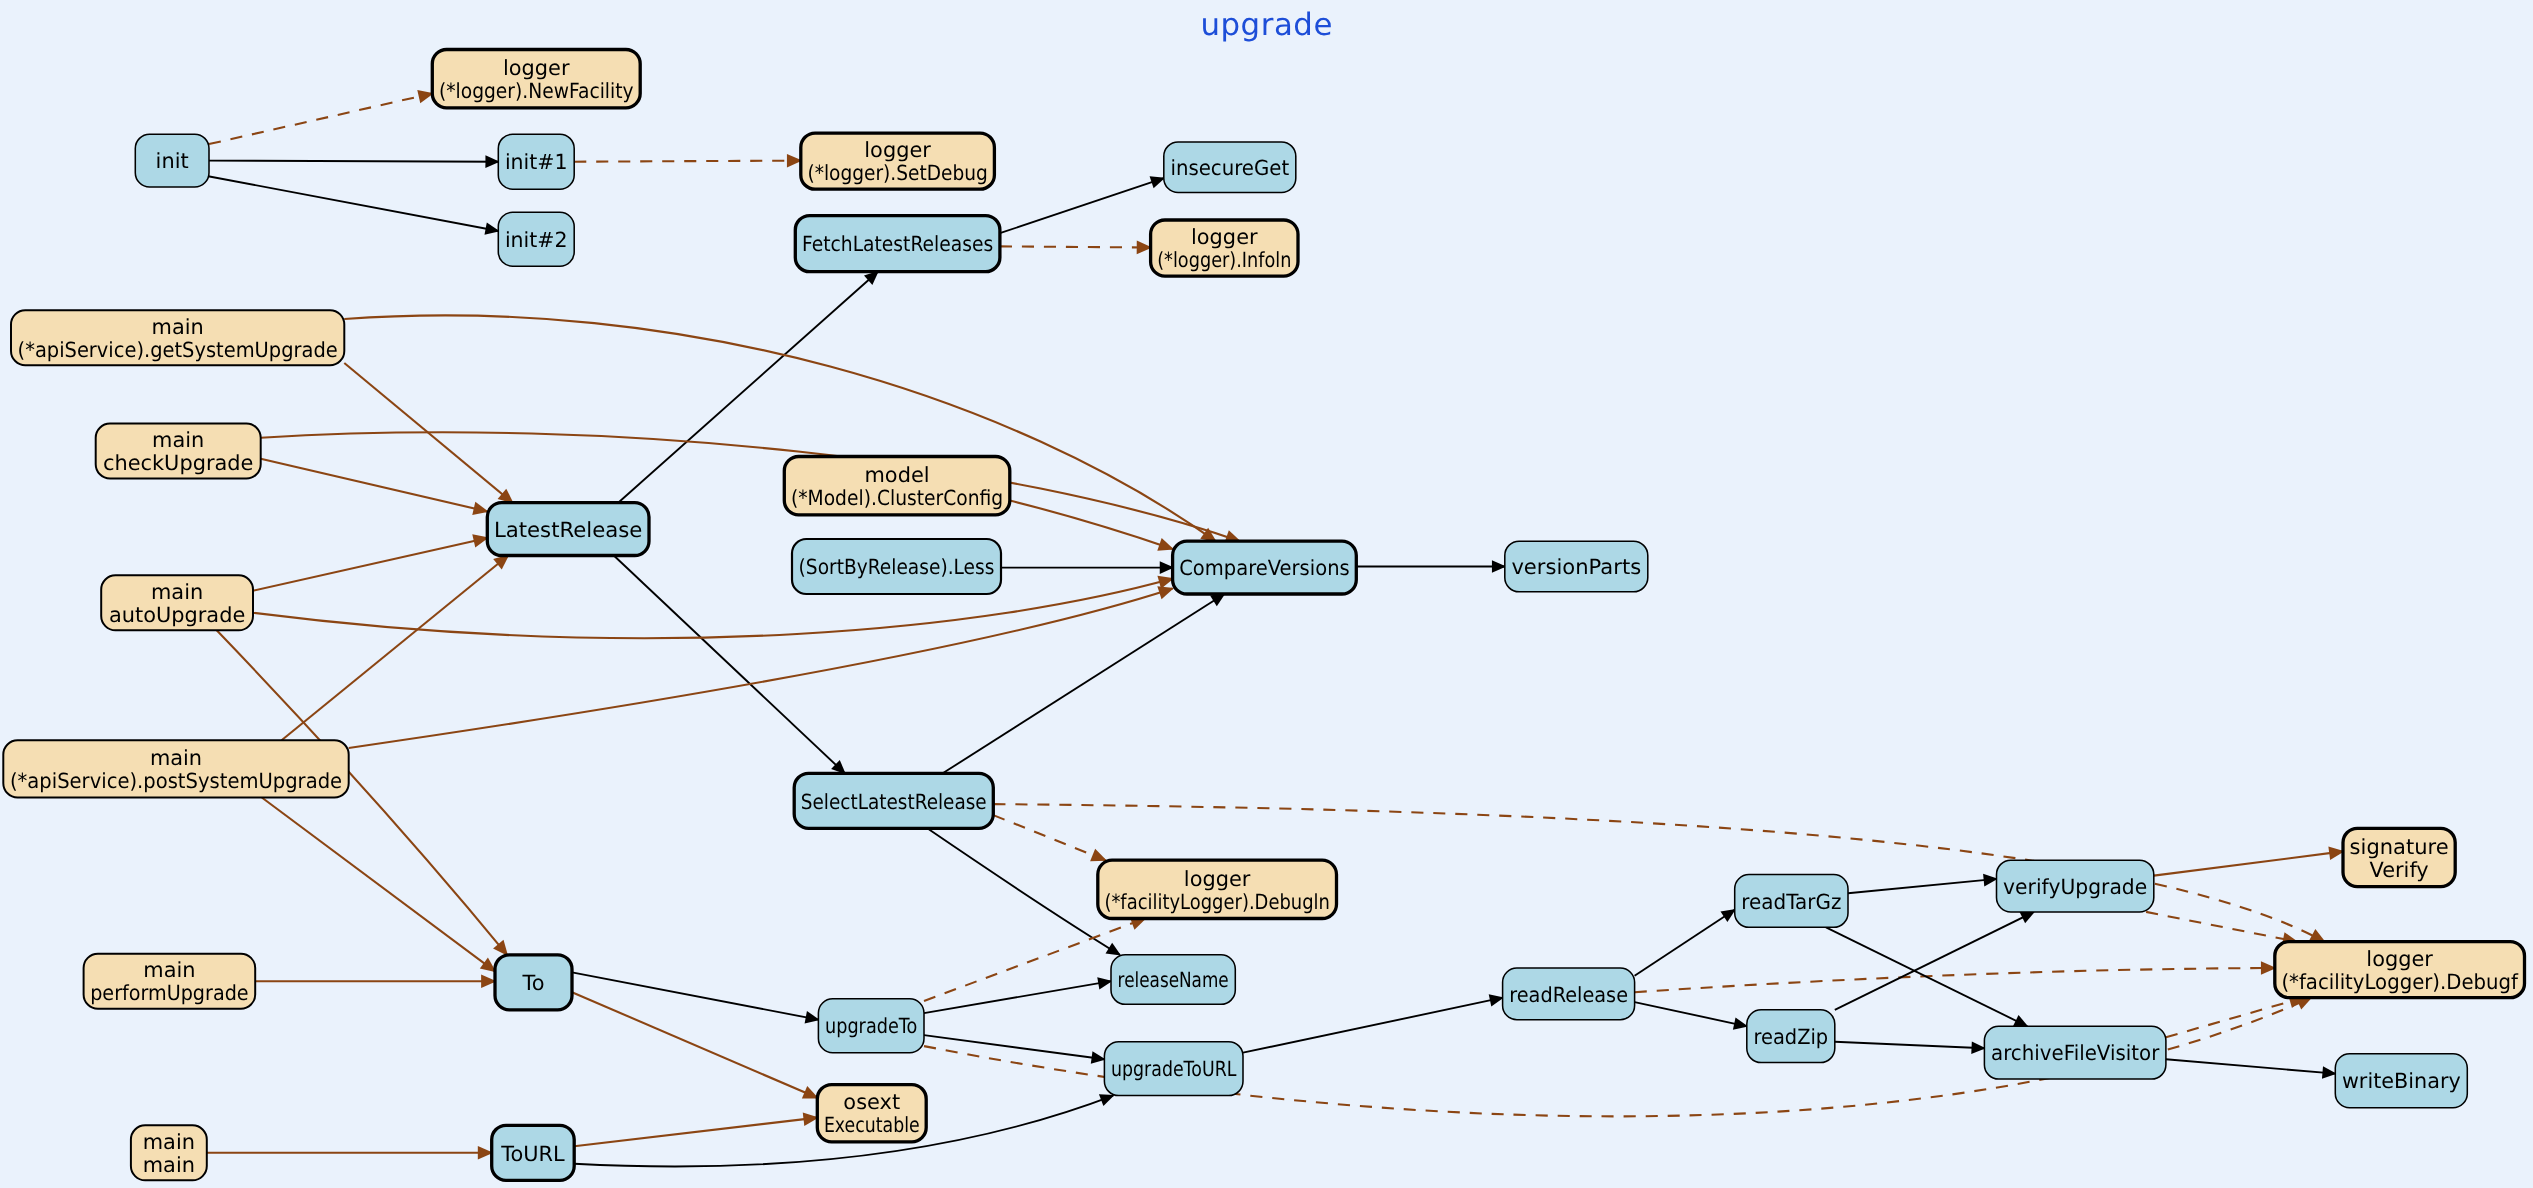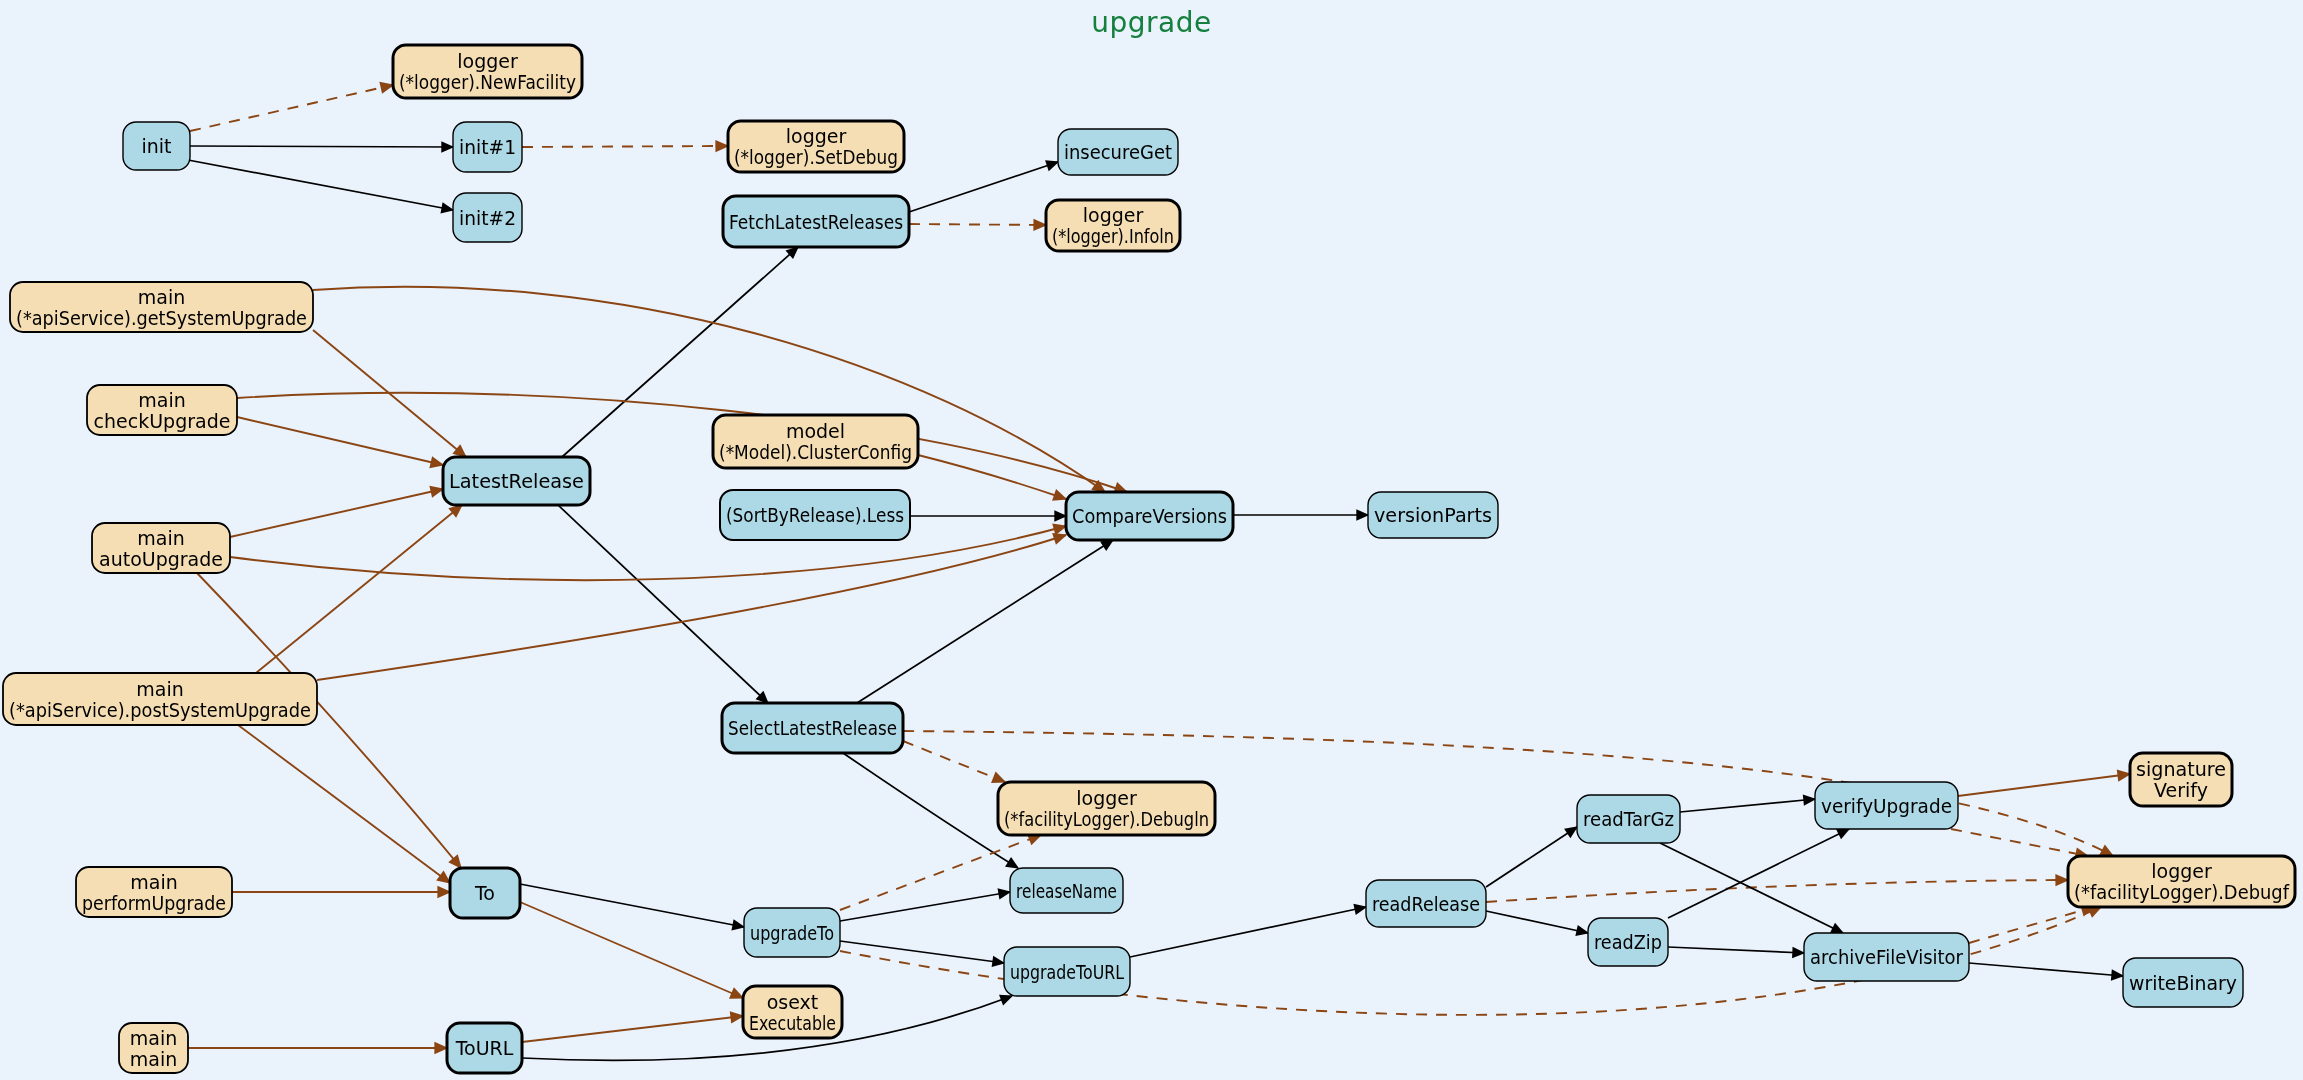--- a/index.html
+++ b/index.html
@@ -3,21 +3,21 @@
 <meta charset="utf-8">
 <style>
   html,body{margin:0;padding:0;}
   body{
     width:2303px;height:1080px;position:relative;overflow:hidden;
     background:#eaf2fc;
     font-family:"DejaVu Sans","Liberation Sans",sans-serif;
   }
   .title{
     position:absolute;top:6px;left:0;width:100%;
-    text-align:center;font-size:28px;color:#15803d;letter-spacing:0.5px;
+    text-align:center;font-size:28px;color:#1d4ed8;letter-spacing:0.5px;
   }
   svg{position:absolute;top:0;left:0;}
   text{font-family:"DejaVu Sans","Liberation Sans",sans-serif;fill:#000;}
 </style>
 </head>
 <body style="background: rgb(234, 242, 252);">
 
 <div class="title">upgrade</div>
 
 <svg id="graph" width="2303" height="1080" viewBox="0 0 2303 1080">

